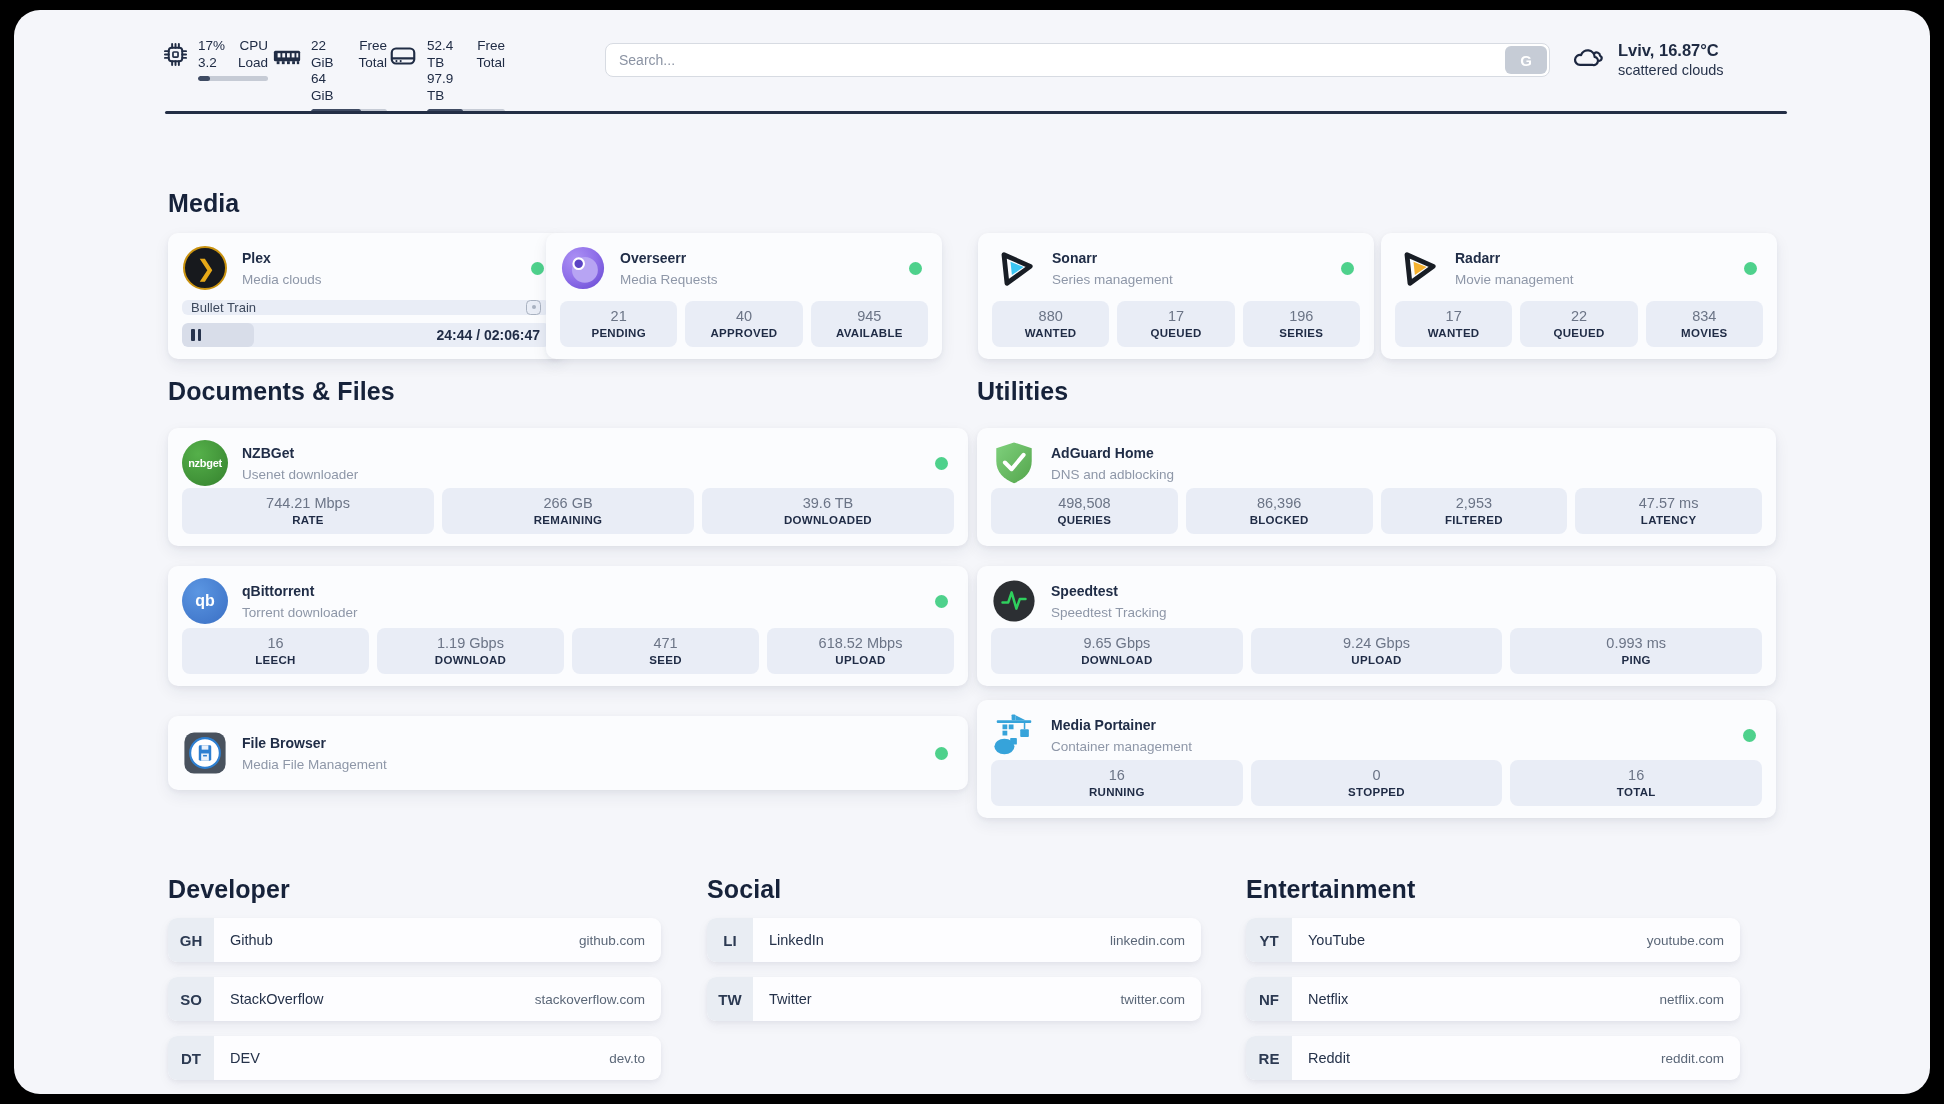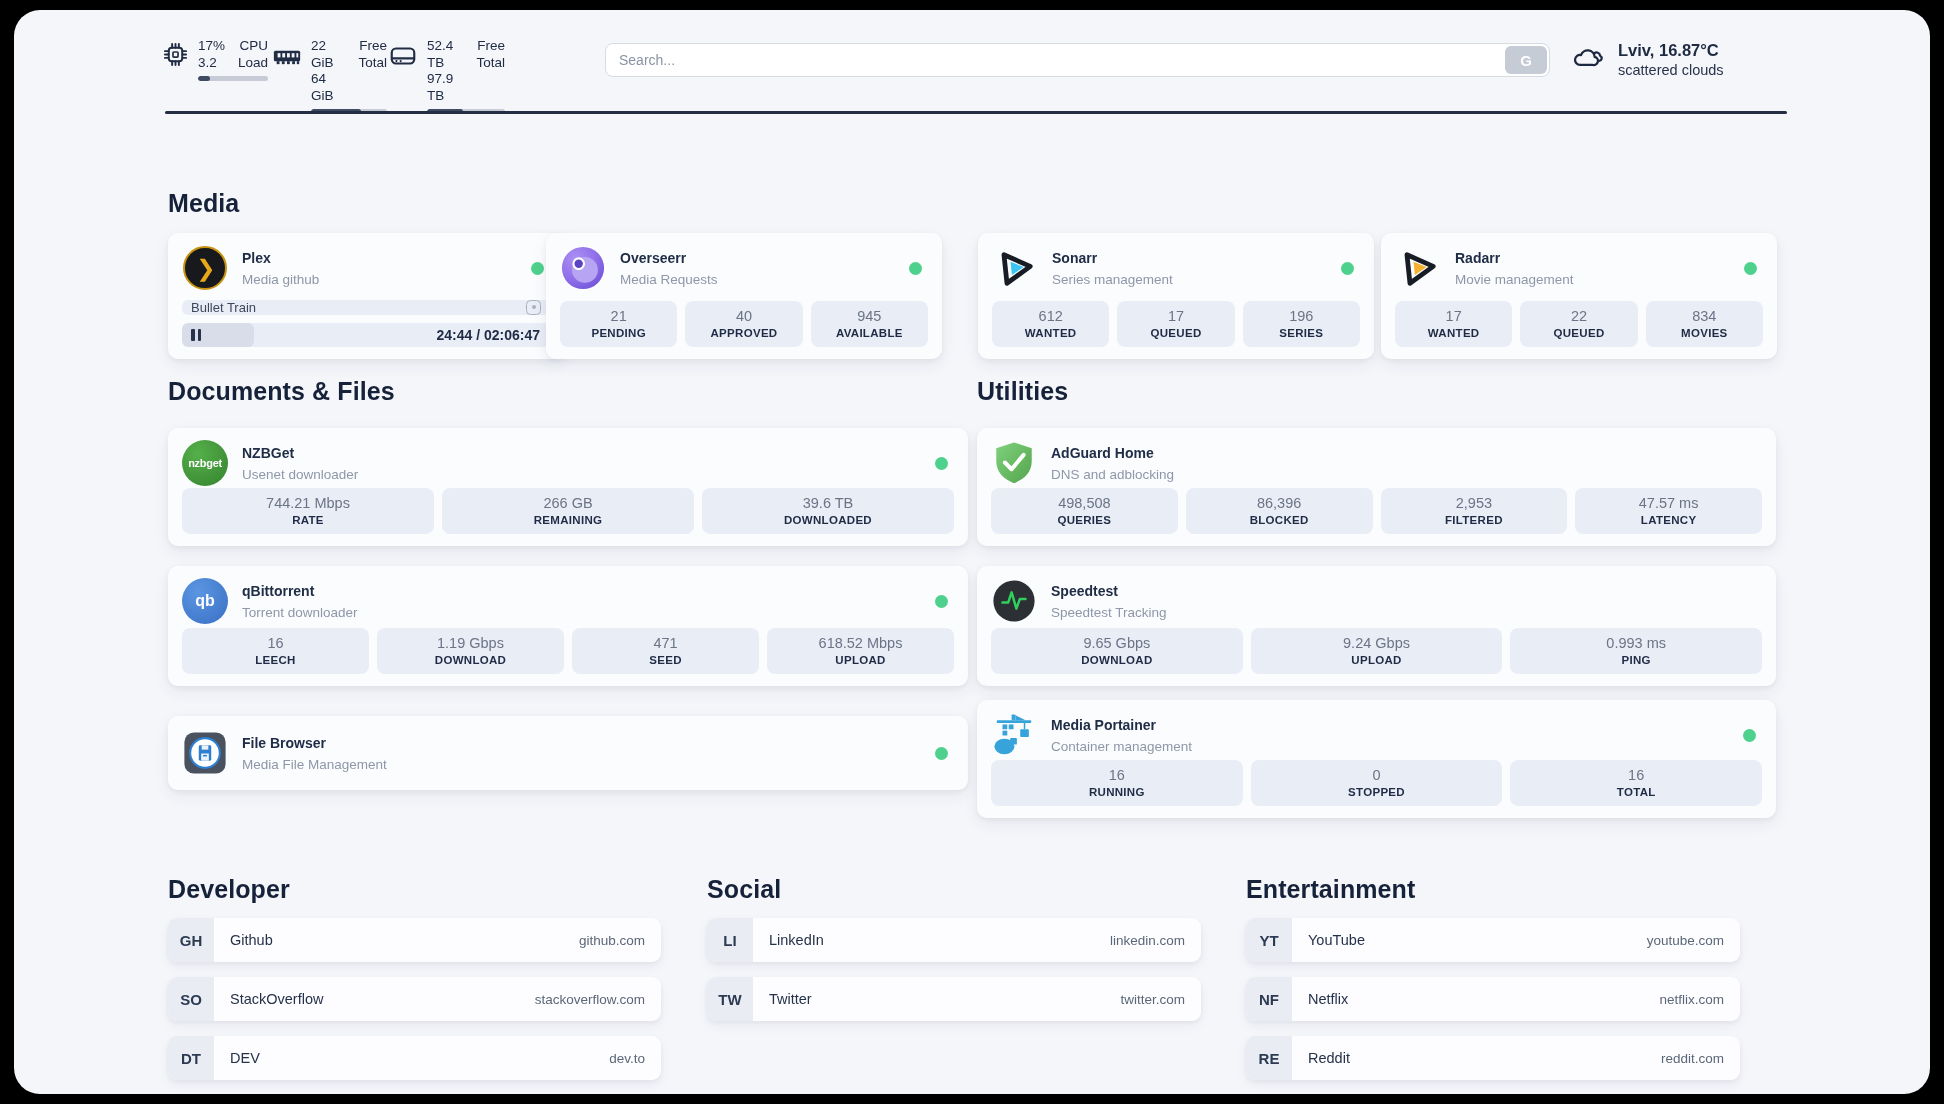--- a/index.html
+++ b/index.html
@@ -177,21 +177,21 @@
 
   <div class="card" style="left:168px;top:233px;width:396px;height:126px">
     <div class="app-head">
       <div class="app-icon">
           <div class="plex-circle">
             <span class="plex-chev">❯</span>
           </div>
         </div>
       <div>
           <div class="app-name">Plex</div>
-           <div class="app-desc">Media github</div>
+           <div class="app-desc">Media clouds</div>
         </div>
       <span class="dot"></span>
     </div>
     <div class="media-pill">
       <span>Bullet Train</span>
       <span class="np-icon"></span>
     </div>
     <div class="media-progress">
       <span class="m-fill" style="width: 19.5%;"></span>
       <span class="pause">
@@ -251,21 +251,21 @@
         </svg>
       </div>
       <div>
           <div class="app-name">Sonarr</div>
            <div class="app-desc">Series management</div>
         </div>
       <span class="dot"></span>
     </div>
     <div class="tiles">
       <div class="tile">
-          <div class="tv">612</div>
+          <div class="tv">880</div>
           <div class="tl">WANTED</div>
         </div>
       <div class="tile">
           <div class="tv">17</div>
           <div class="tl">QUEUED</div>
         </div>
       <div class="tile">
           <div class="tv">196</div>
           <div class="tl">SERIES</div>
         </div>

